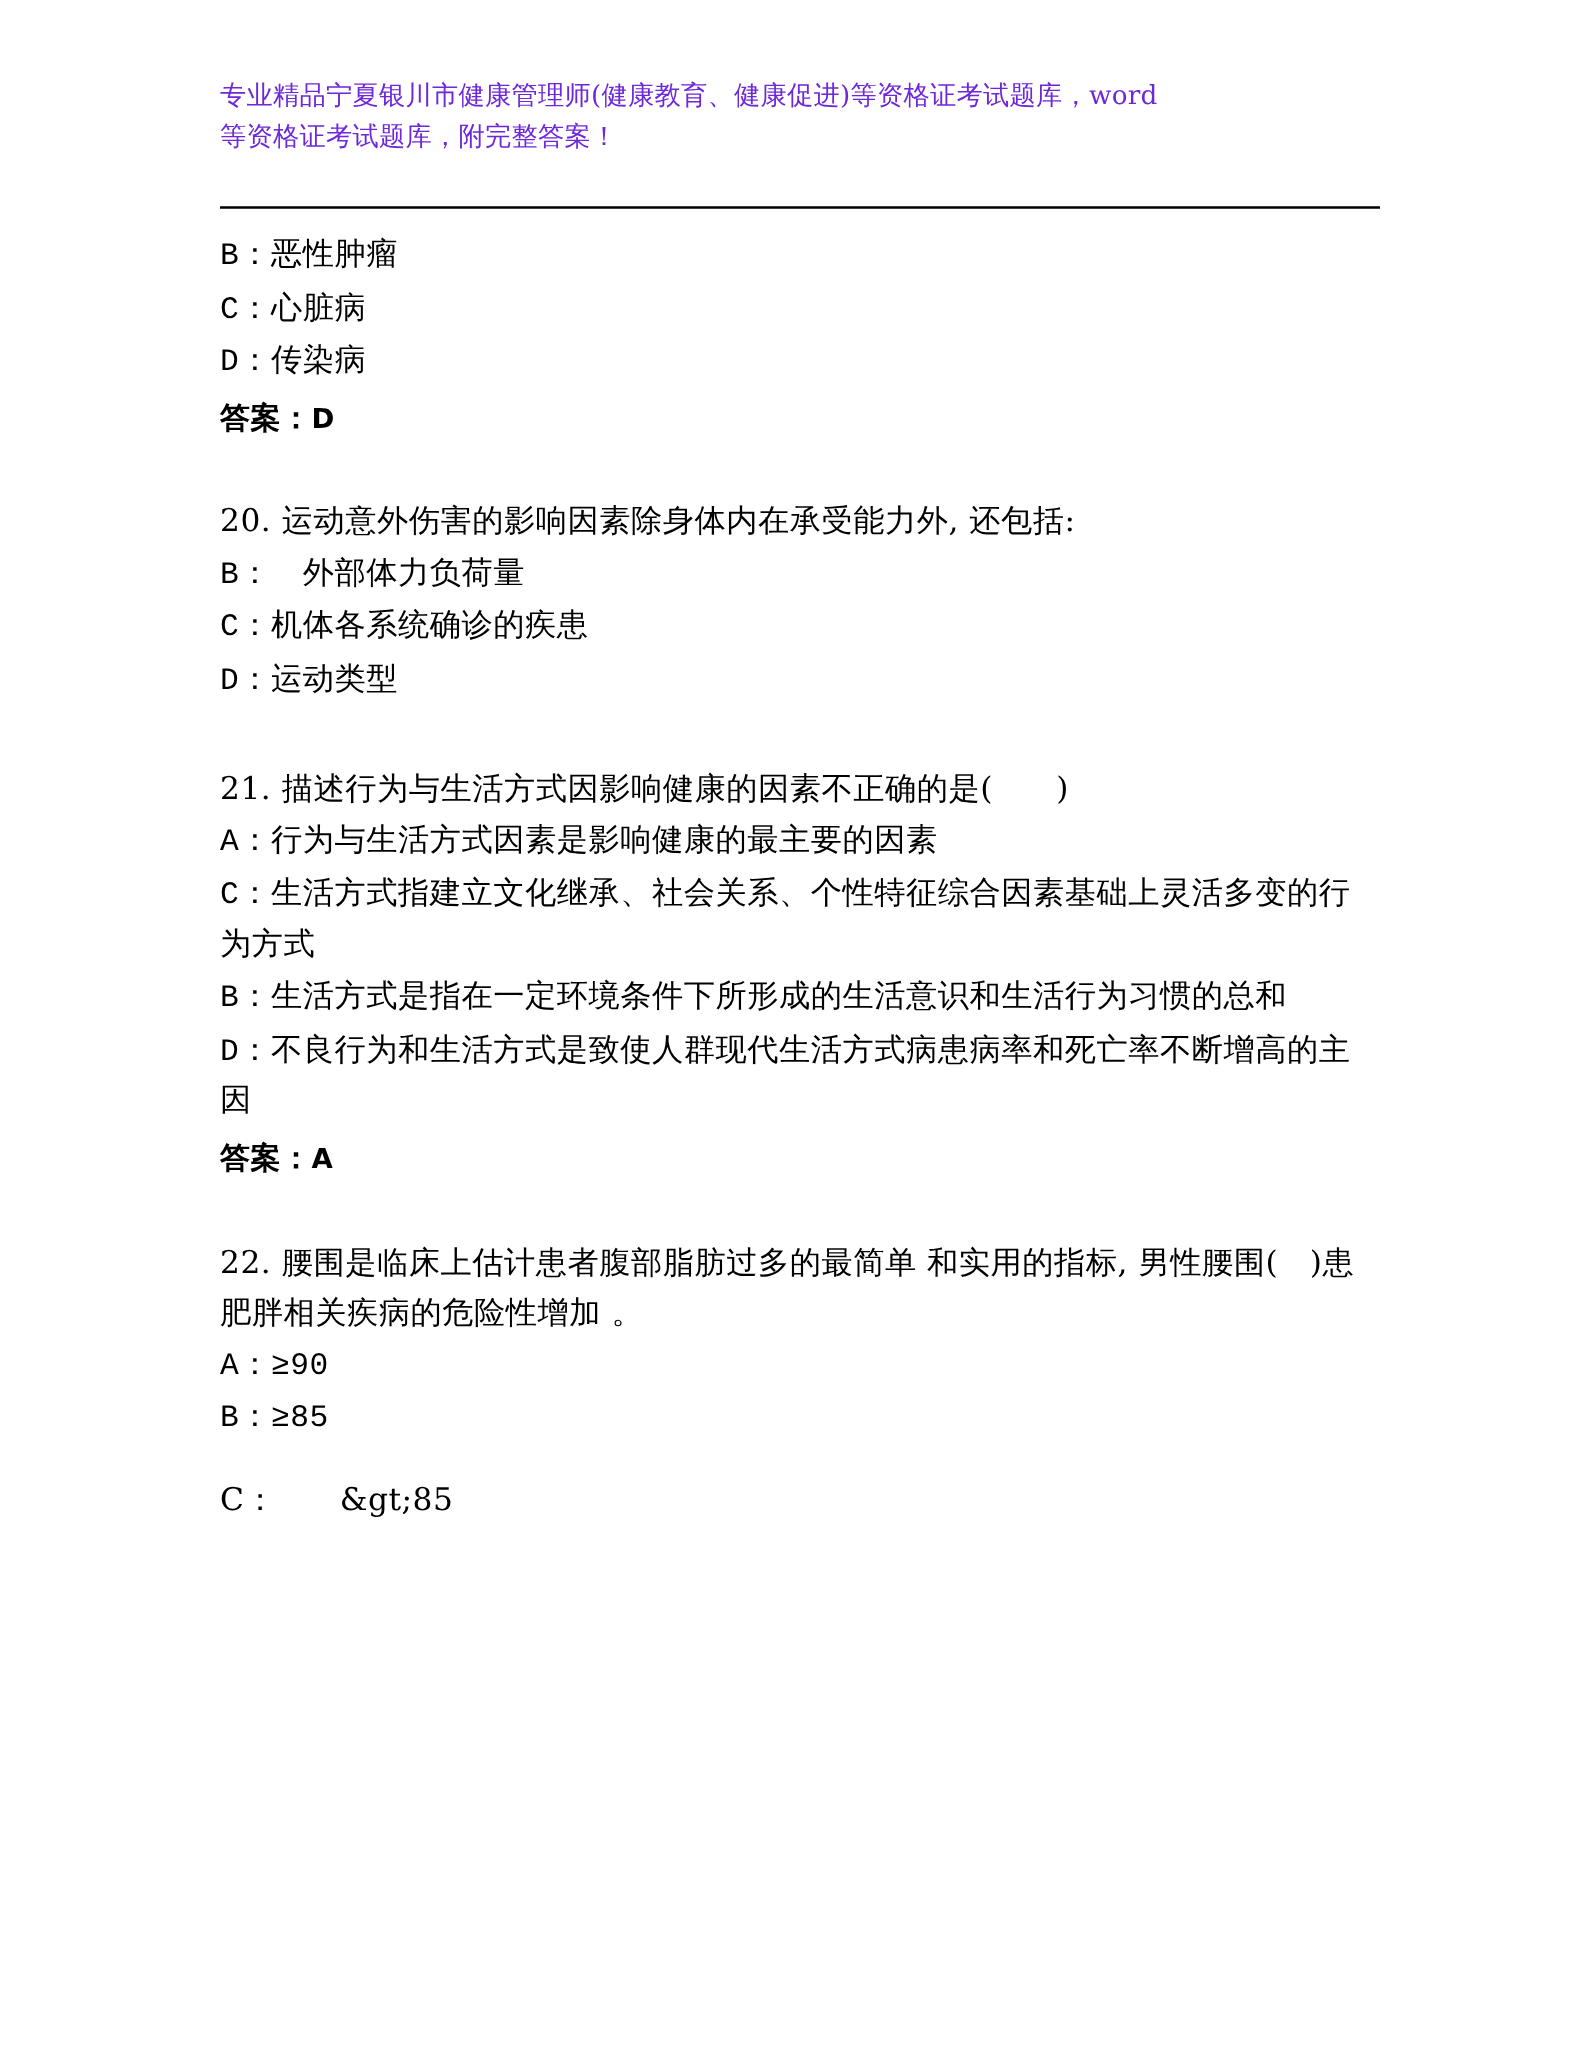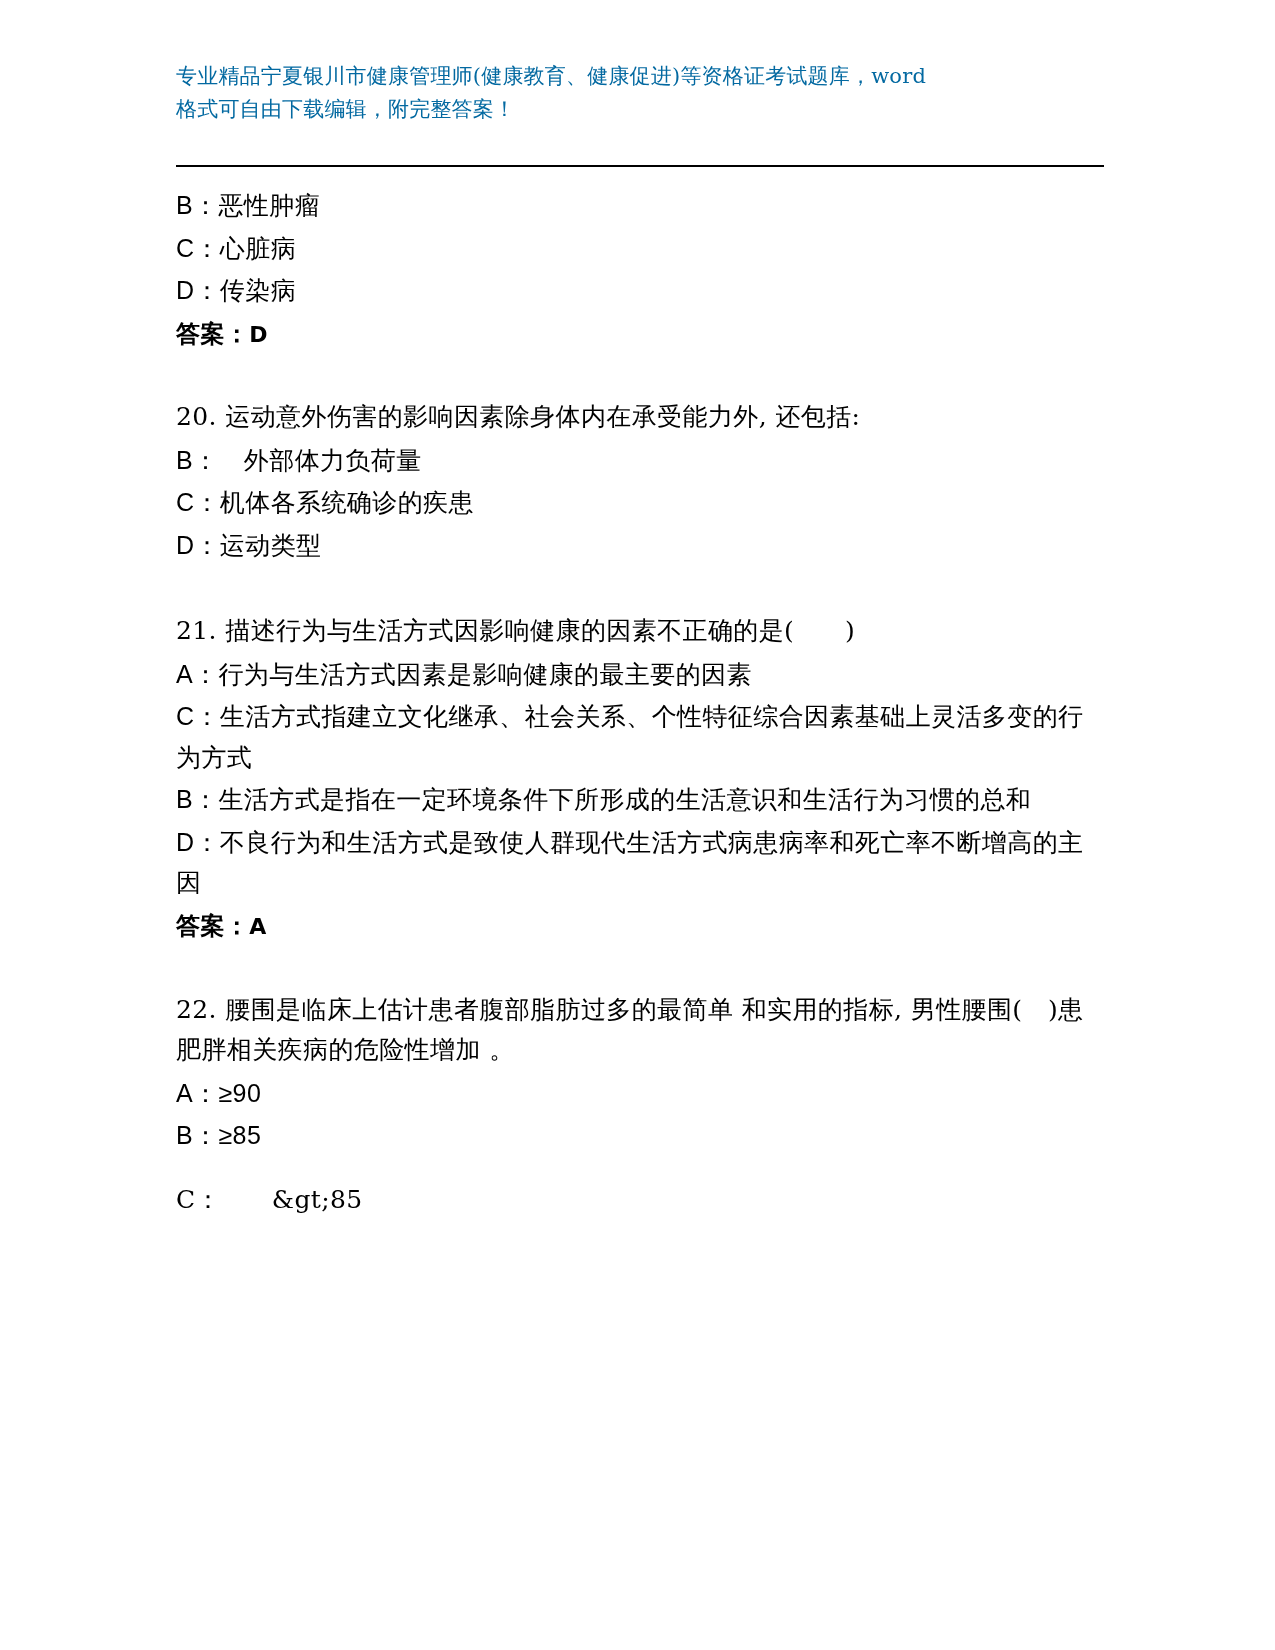--- a/index.html
+++ b/index.html
@@ -22,41 +22,41 @@
     position: absolute;
     left: 176px;
     top: 0;
     width: 928px;
   }
   .header {
     padding-top: 60px;
     font-family: "DejaVu Serif", "Liberation Serif", serif;
     font-size: 21px;
     line-height: 1.55;
-    color: #0369a1;
+    color: #6d28d9;
     letter-spacing: 0.2px;
   }
   .header .line {
     display: block;
   }
   .rule {
     margin-top: 40px;
     border: 0;
     border-top: 2px solid #000;
     height: 0;
     width: 928px;
   }
   .body-block {
     margin-top: 18px;
   }
   .q-item {
     font-size: 25px;
     line-height: 1.62;
     margin: 0 0 2px 0;
-    font-family: Liberation Sans, sans-serif;
+    font-family: Liberation Mono, monospace;
     letter-spacing: 0.4px;
   }
   .q-stem {
     font-size: 25px;
     line-height: 1.62;
     letter-spacing: 0.4px;
     margin: 0 0 2px 0;
   }
   .answer {
     font-size: 24px;
@@ -82,21 +82,21 @@
   }
 </style>
 </head>
 <body>
 
 <div class="page">
   <div class="content">
 
     <div class="header">
       <span class="line">专业精品宁夏银川市健康管理师(健康教育、健康促进)等资格证考试题库，word</span>
-      <span class="line">格式可自由下载编辑，附完整答案！</span>
+      <span class="line">等资格证考试题库，附完整答案！</span>
     </div>
 
     <hr class="rule">
 
     <div class="body-block">
 
       <div class="group">
         <p class="q-item">B：恶性肿瘤</p>
         <p class="q-item">C：心脏病</p>
         <p class="q-item">D：传染病</p>

